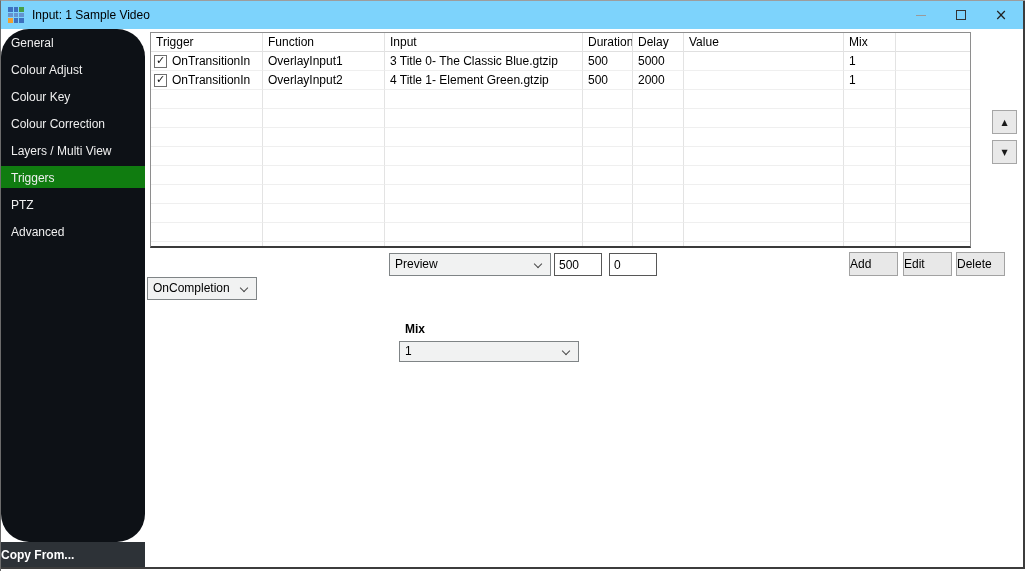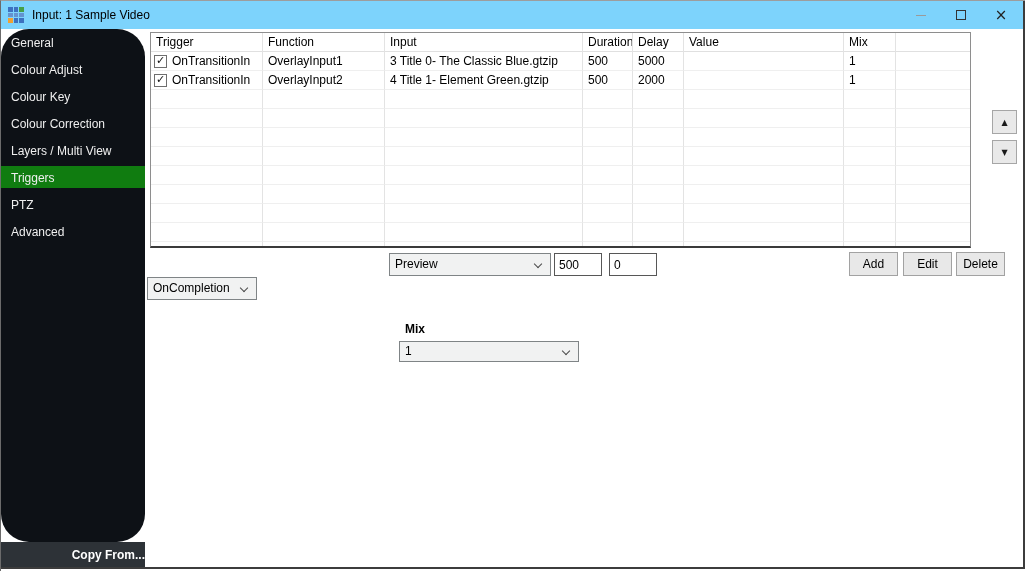--- a/index.html
+++ b/index.html
@@ -30,21 +30,21 @@
   .close-glyph{ font-size:15px; color:#222; line-height:1; font-family:"DejaVu Sans",sans-serif; }
 
   
   .sidebar{ position:absolute; left:0; top:28px; width:144px; height:513px; background:#0d1116;border-radius:28px; }
   .side-item{ position:relative; height:27px; display:flex; align-items:center; padding-left:10px;
     color:#efefef; cursor:default; }
   .side-item span{ position:relative; z-index:1; }
   .side-item.selected::before{ content:""; position:absolute; left:0; right:0; top:2px; bottom:3px;
     background:#107c10; }
   .copy-from{ position:absolute; left:0; top:541px; width:144px; height:26px; background:#2d3237;
-    color:#fff; font-weight:bold; display:flex; align-items:center; justify-content:flex-end; }
+    color:#fff; font-weight:bold; display:flex; align-items:center; justify-content:flex-start; }
 
   
   .ttable{ position:absolute; left:149px; top:31px; width:821px; height:216px; background:#fff;
     border:1px solid #8e8e8e; border-bottom:2px solid #3a3a3a; overflow:hidden; }
   .thead,.trow{ display:grid; grid-template-columns:112px 122px 198px 50px 51px 160px 52px 1fr; }
   .tcell{ height:19px; border-right:1px solid #e3e3e3; border-bottom:1px solid #efefef;
     padding:0 5px; display:flex; align-items:center; overflow:hidden; white-space:nowrap; }
   .thead .tcell{ border-bottom:1px solid #e0e0e0; }
   .tcell:last-child{ border-right:none; }
   .tcell.cb-cell{ padding-left:3px; }
@@ -64,21 +64,21 @@
   .chev{ position:absolute; right:9px; top:7px; width:6px; height:6px;
     border-right:1px solid #4a4a4a; border-bottom:1px solid #4a4a4a; transform:rotate(45deg); }
   .combo-trigger{ left:146px; top:252px; width:110px;margin-top:24px; }
   .combo-function{ left:266px; top:252px; width:111px; }
   .combo-input{ left:388px; top:252px; width:162px; }
   .num-input{ position:absolute; top:252px; height:23px; background:#fff; border:1px solid #575757;
     padding:0 4px; font-family:"Liberation Sans","DejaVu Sans",sans-serif; font-size:12px; }
   .input-duration{ left:553px; width:48px; }
   .input-delay{ left:608px; width:48px; }
   .btn{ position:absolute; top:251px; width:49px; height:24px; background:#e8e8e8;
-    border:1px solid #a2a2a2; display:flex; align-items:center; justify-content:center; color:#000; }
+    border:1px solid #a2a2a2; display:flex; align-items:center; color:#000; }
   .btn-add{ left:848px; } .btn-edit{ left:902px; } .btn-delete{ left:955px; }
 
   
   .mix-label{ position:absolute; left:404px; top:321px; font-weight:bold; }
   .combo-mix{ left:398px; top:340px; width:180px; height:21px; line-height:19px; }
   .combo-mix .chev{ top:6px; }
 </style>
 </head>
 <body>
 

